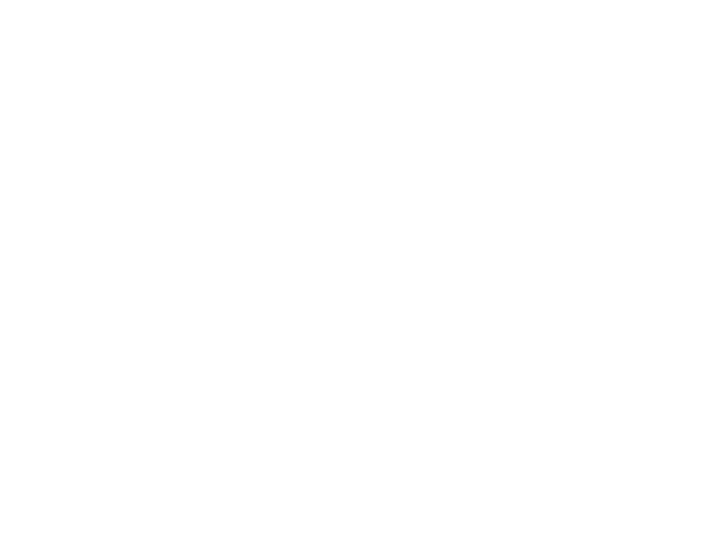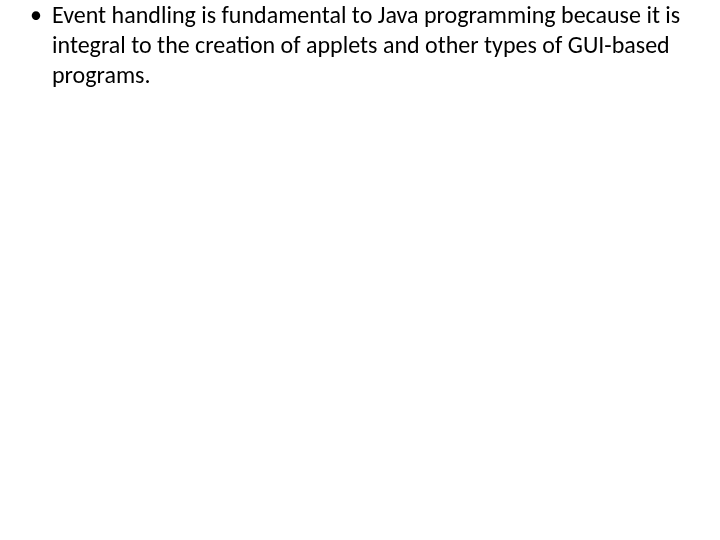--- a/index.html
+++ b/index.html
@@ -47,18 +47,15 @@
     .bold {
       font-weight: bold;
     }
   </style>
 </head>
 <body>
 
 <div class="slide">
   <div class="content">
     <ul>
-      <li>
-        <span>Event handling is fundamental to Java programming because it is integral to the creation of applets and other types of GUI-based programs.</span>
-      </li>
     </ul>
   </div>
 </div>
 
 </body></html>

